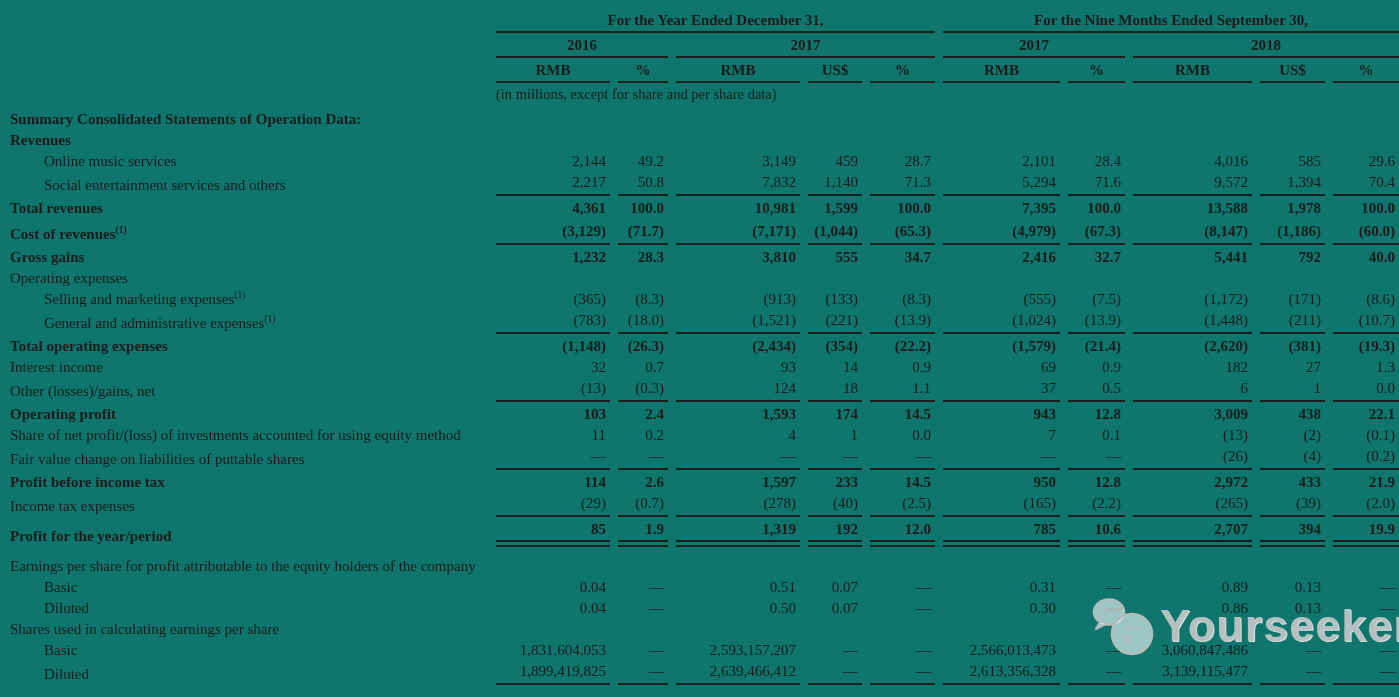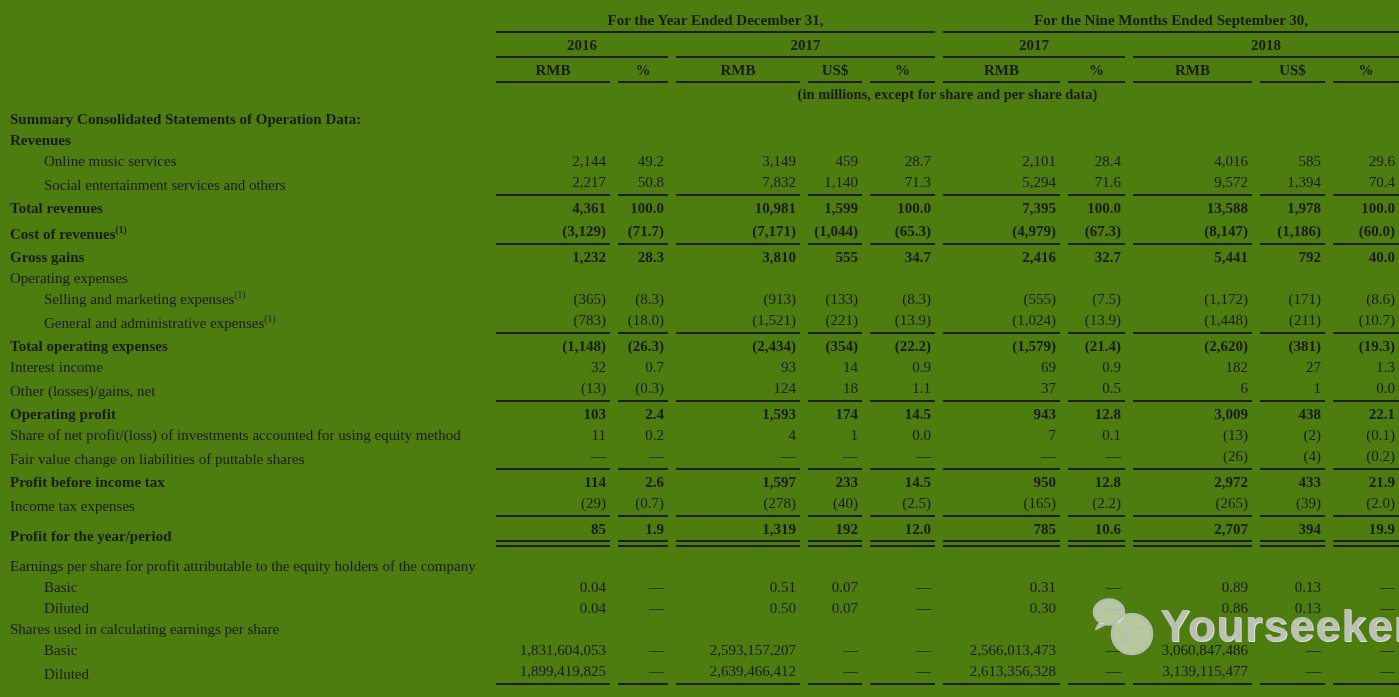--- a/index.html
+++ b/index.html
@@ -2,32 +2,32 @@
 <html><head>
 <meta charset="utf-8">
 <style>
   * { margin: 0; padding: 0; box-sizing: border-box; }
   html, body { width: 1399px; height: 697px; background: #ffffff; }
   body {
     font-family: "Liberation Serif", "DejaVu Serif", serif;
     color: #1b1b1b;
     overflow: hidden;
   }
-  .page { position: relative; width: 1399px; height: 697px; padding-top: 9px; background: #4d7c0f; }
+  .page { position: relative; width: 1399px; height: 697px; padding-top: 9px; background: #0f766e; }
 
   table.fin {
     width: 1399px;
     table-layout: fixed;
     border-collapse: separate;
     border-spacing: 0;
   }
   thead td { vertical-align: bottom; font-weight: bold; font-size: 15px; line-height: 19px; padding: 2px 0 1px 8px; }
   thead td.first { padding-left: 0; }
   .u { border-bottom: 2.5px solid #1e1e1e; text-align: center; padding-bottom: 1px; }
-  td.note { text-align: center; font-weight: bold; font-size: 14.5px; padding: 1px 0 5px 8px; }
+  td.note { text-align: left; font-weight: normal; font-size: 14.5px; padding: 1px 0 5px 8px; }
 
   tbody td { font-size: 15px; line-height: 21px; vertical-align: bottom; }
   td.lbl { text-align: left; padding-left: 10px; }
   td.lbl.in1 { padding-left: 44px; margin-top: 26px; }
   td.lbl.wrap { padding-left: 34px; text-indent: -24px; }
   td.val { padding-left: 8px; }
   td.val .c { text-align: right; padding-right: 4px; white-space: nowrap; }
   .b { font-weight: bold; }
   sup { font-size: 9.5px; line-height: 0; vertical-align: super; }
   td.val.ru .c { border-bottom: 2.5px solid #1e1e1e; padding-bottom: 1px; }

